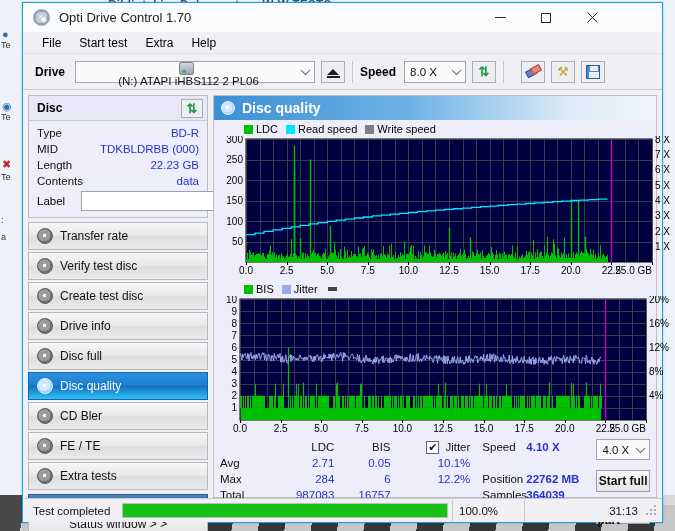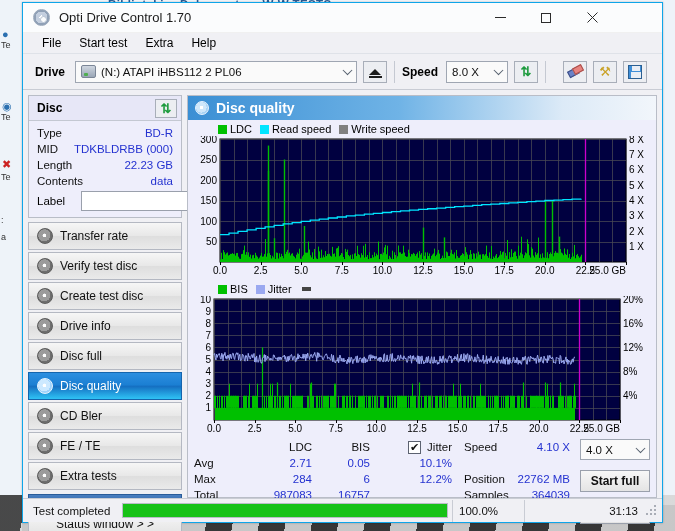--- a/index.html
+++ b/index.html
@@ -140,21 +140,21 @@
   .eraser{width:15px;height:11px;position:relative;}
   .eraser i{position:absolute;left:0;top:3px;width:11px;height:7px;background:#6a82c8;transform:rotate(-28deg);border:1px solid #3e4f85;}
   .eraser b{position:absolute;left:5px;top:0px;width:10px;height:7px;background:#e8837f;transform:rotate(-28deg);border:1px solid #a9504c;}
   .wrench{font-size:13px;color:#c9a227;}
   .floppy{width:14px;height:14px;background:#3f8fd8;border:1px solid #2a5f92;position:relative;}
   .floppy i{position:absolute;left:3px;top:0;width:8px;height:5px;background:#e9eef5;}
   .floppy b{position:absolute;left:2px;bottom:0;width:10px;height:6px;background:#e9eef5;}
 
   
   .body { flex: 1 1 auto; display: flex; padding: 5px 5px 0 5px; gap: 5px; min-height:0; }
-  .sidebar { width: 154px; display: flex; flex-direction: column; }
+  .sidebar { width: 180px; display: flex; flex-direction: column; }
   .panel {
     border: 1px solid #b9bdc7; background: #eeeefb;
   }
   .disc-head {
     height: 25px; background: #e7e7f7; display: flex; align-items: center;
     padding: 0 4px 0 8px; border-bottom: 1px solid #c4c8d2; justify-content: space-between;
   }
   .disc-rows { padding: 4px 8px 6px 8px; }
   .drow { display: flex; justify-content: space-between; align-items: center; height: 16px; font-size: 11.5px; }
   .drow .k { color: #111; }
@@ -311,21 +311,21 @@
 
     <div class="menubar">
       <div class="mi">File</div>
       <div class="mi">Start test</div>
       <div class="mi">Extra</div>
       <div class="mi">Help</div>
     </div>
 
     <div class="drivebar">
       <span class="lbl-bold" style="margin:0 10px 0 6px;">Drive</span>
-      <div class="combo" style="width:282px;">
+      <div class="combo" style="width:240px;flex-direction:column;">
         <span class="drvicon"></span>
         <span>(N:)   ATAPI iHBS112   2 PL06</span>
         <span class="chev"></span>
       </div>
       <div class="tbbtn">
         <span class="eject"></span>
         <span class="eject-bar"></span>
       </div>
       <span class="sep-v"></span>
       <span class="lbl-bold" style="margin-right:8px;">Speed</span>
@@ -1555,21 +1555,21 @@
               <div class="r v2">10.1%</div>
               <div class="r v2">12.2%</div>
               <div class="r">&nbsp;</div>
             </div>
             <div class="col" style="width:56px;padding-left:12px;">
               <div class="r k2">Speed</div>
               <div class="r">&nbsp;</div>
               <div class="r k2">Position</div>
               <div class="r k2">Samples</div>
             </div>
-            <div class="col" style="width:62px;text-align:right;">
+            <div class="col" style="width:62px;font-weight:bold;">
               <div class="r v2">4.10 X</div>
               <div class="r">&nbsp;</div>
               <div class="r v2">22762 MB</div>
               <div class="r v2">364039</div>
             </div>
             <div class="col" style="flex:1 1 auto;align-items:stretch;padding-left:10px;gap:10px;">
               <div class="combo" style="height:21px;">
                 <span>4.0 X</span>
                 <span class="chev"></span>
               </div>

